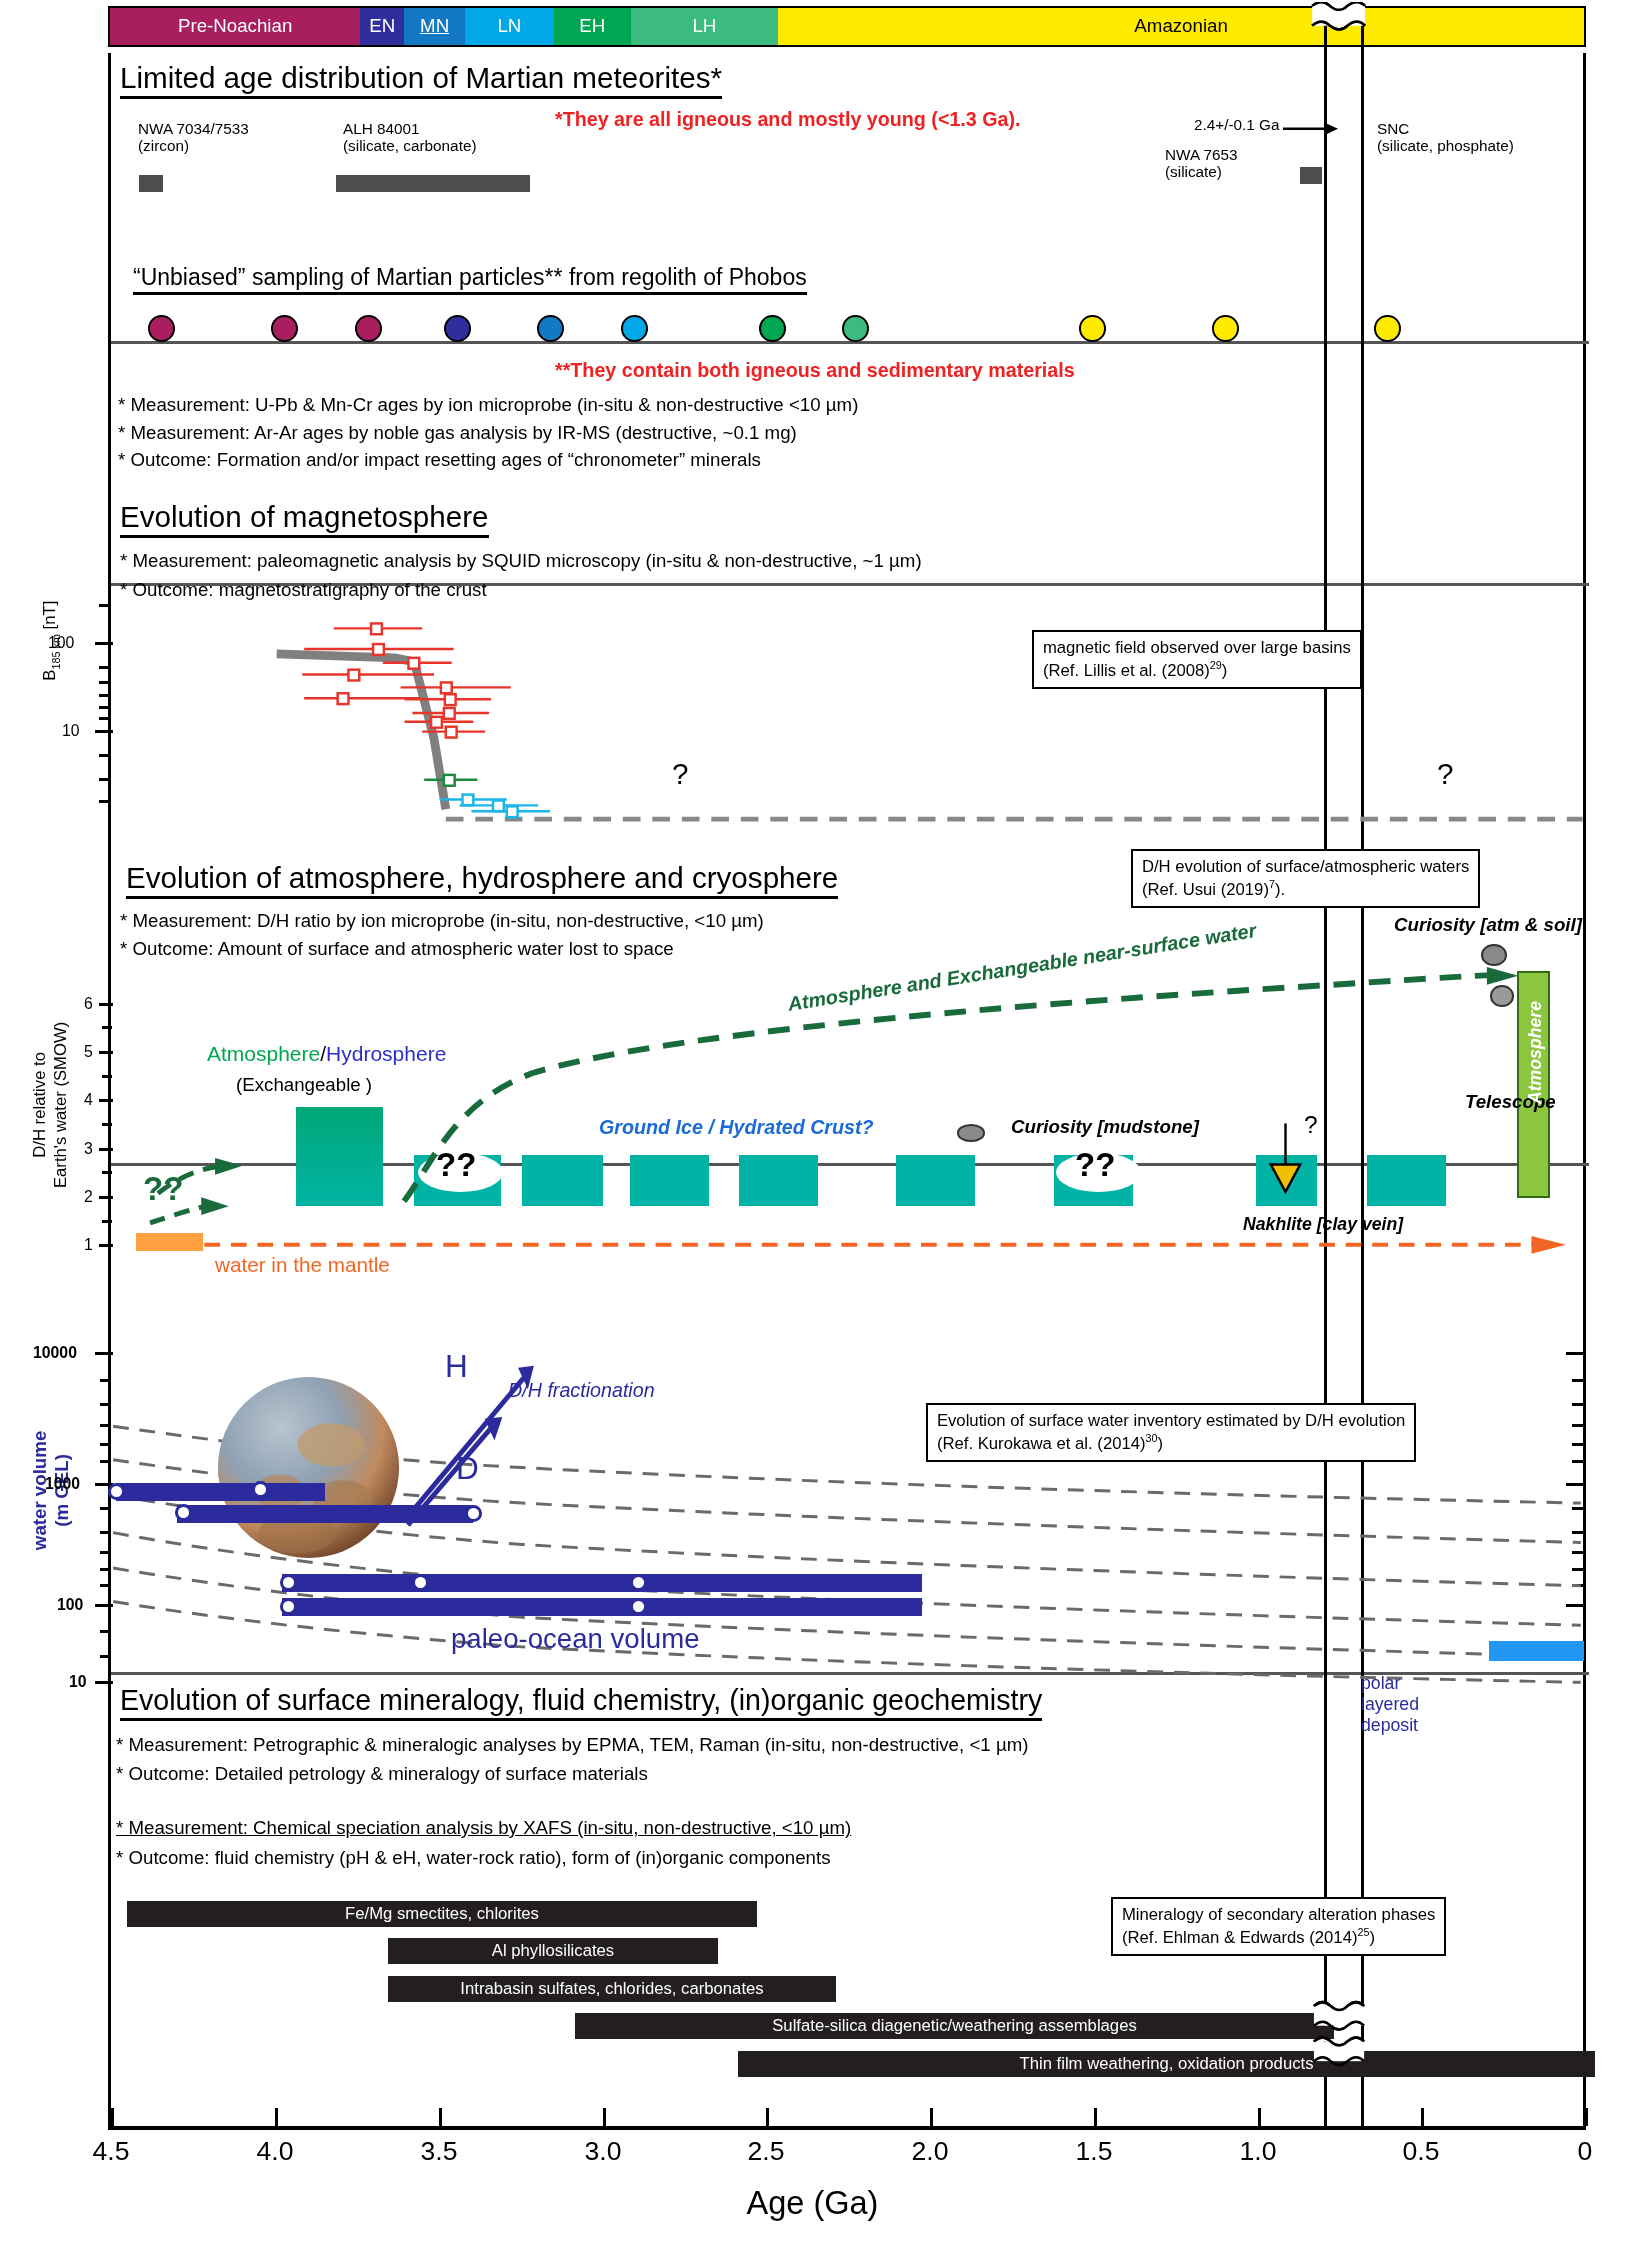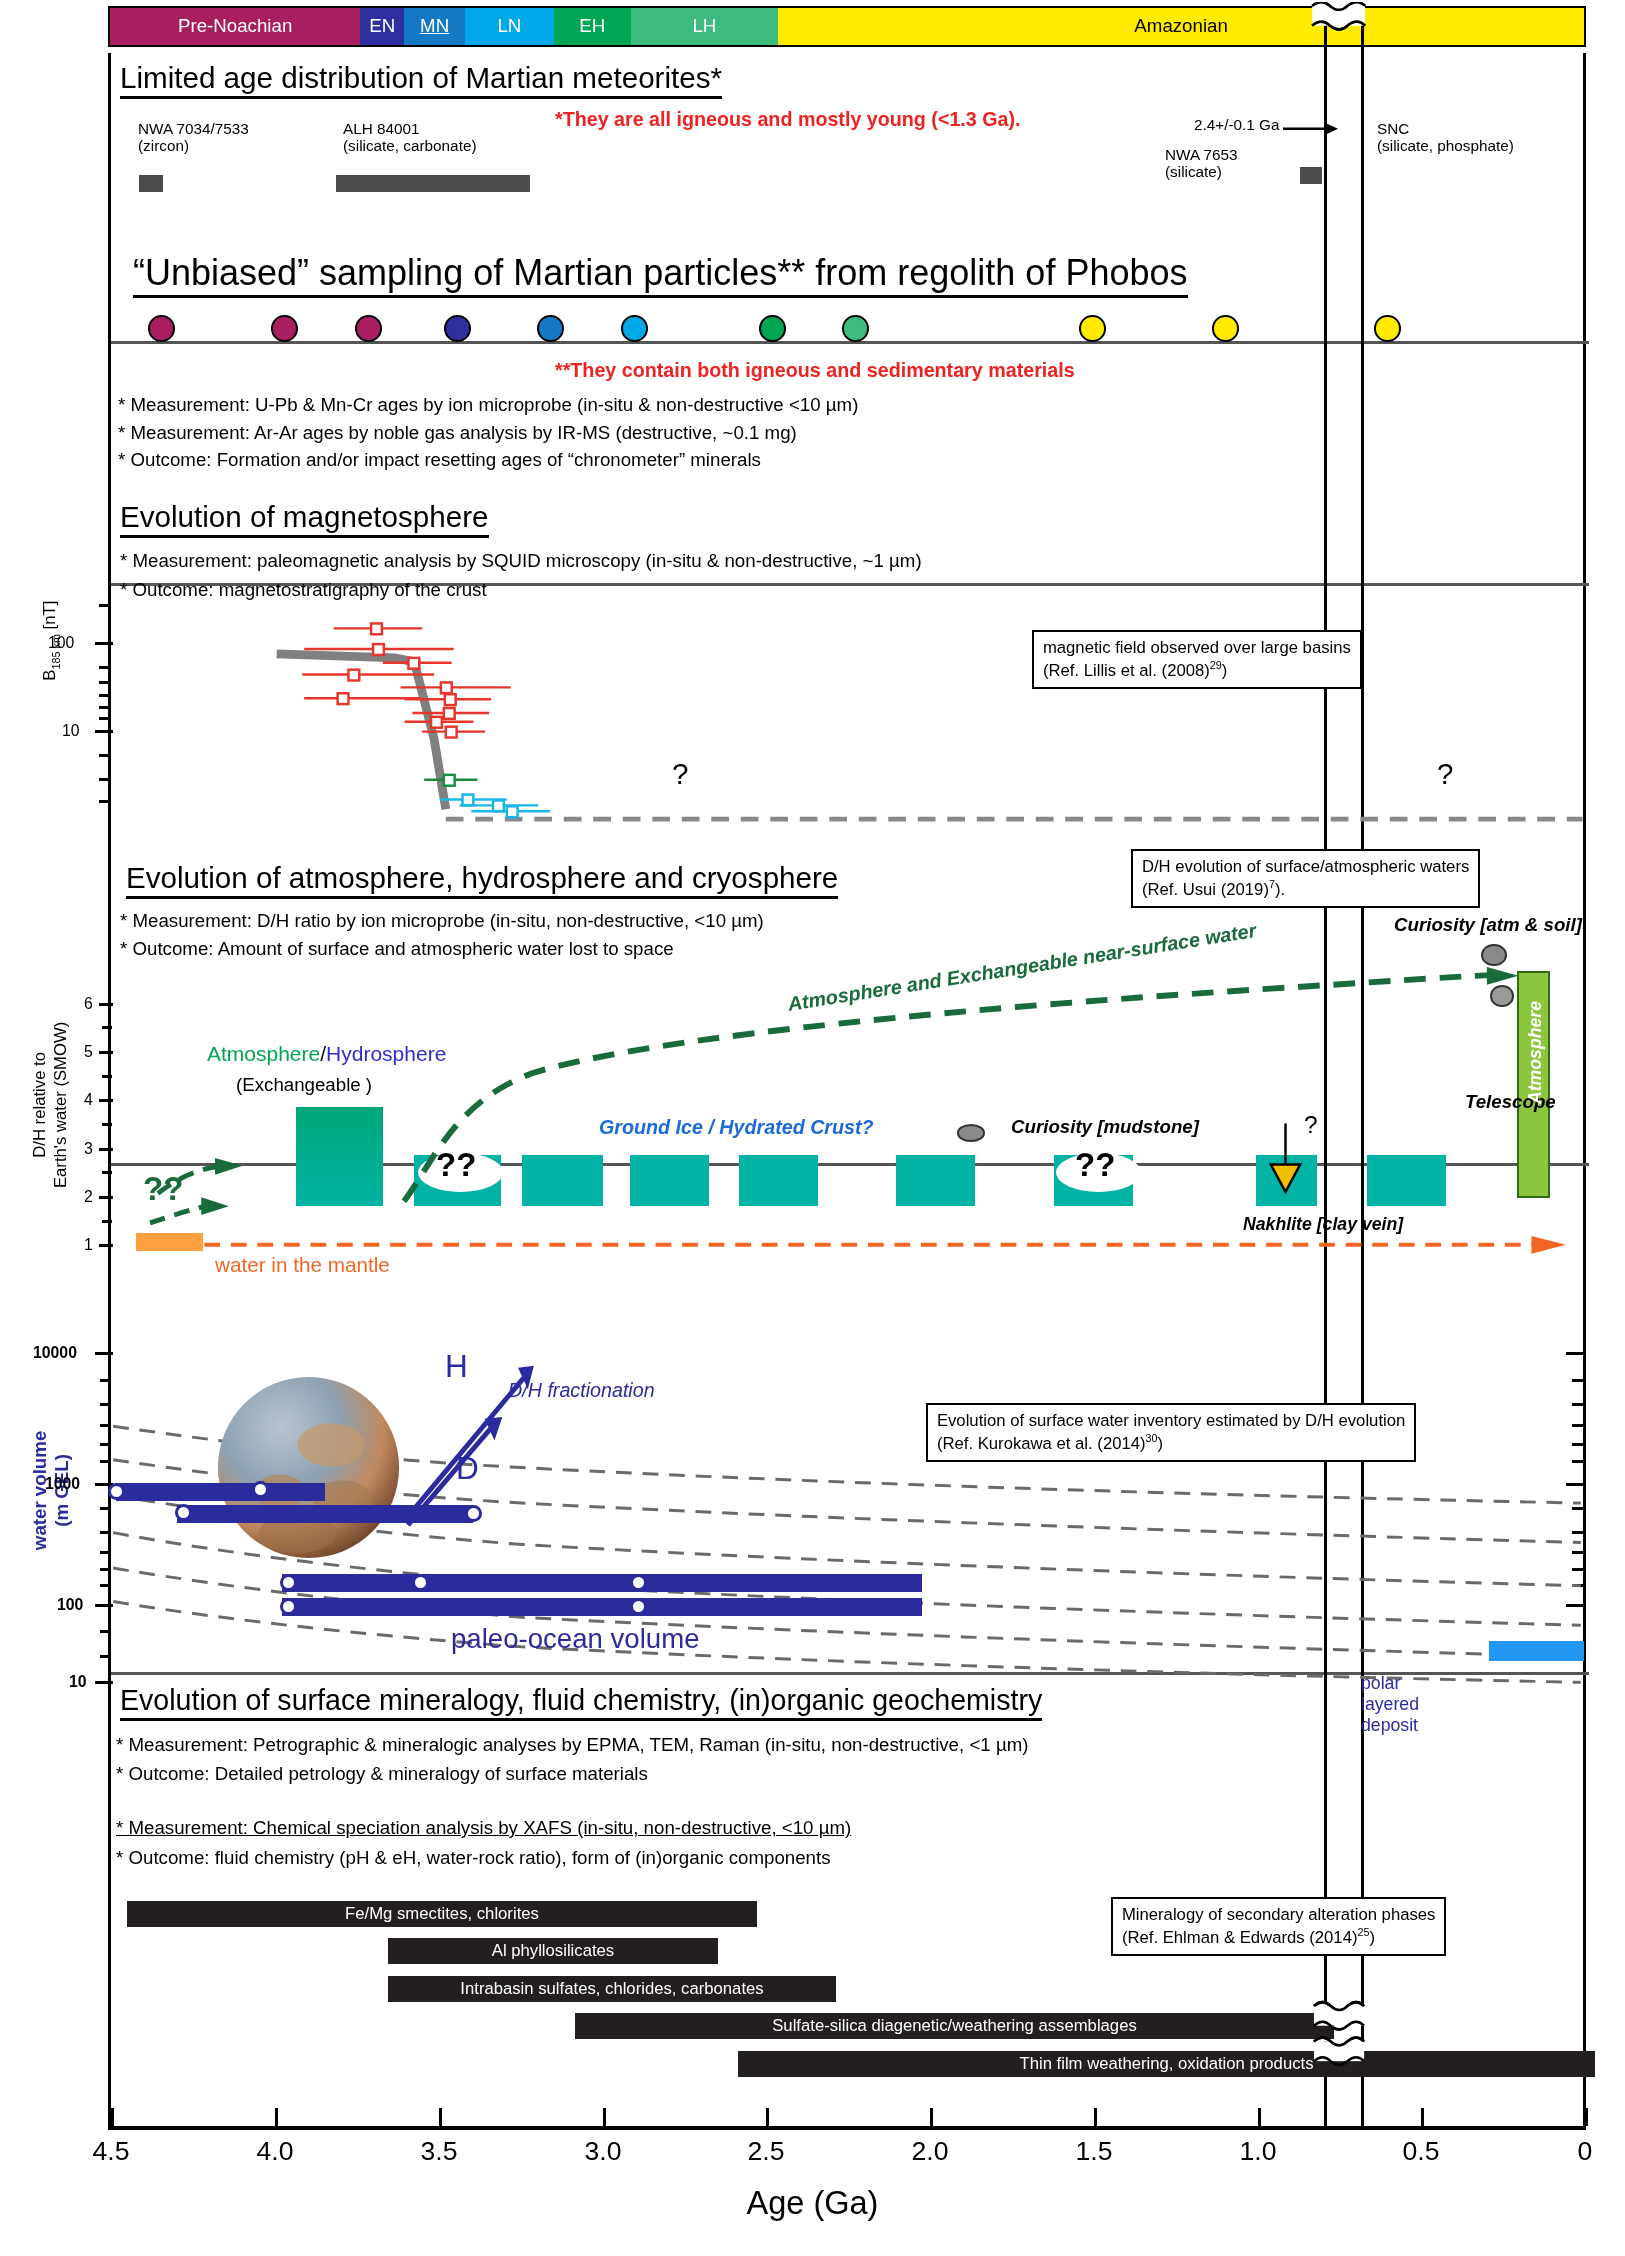--- a/index.html
+++ b/index.html
@@ -134,21 +134,21 @@
     <span>NWA 7653</span><br>
     <span>(silicate)</span>
   </div>
   <div class="met-bar" style="left:1300px; top:167px; width:21.7px;"></div>
 
   <div class="small-lab" style="left:1377px; top:120px; text-align:left;">
     <span>SNC</span><br>
     <span>(silicate, phosphate)</span>
   </div>
 
-  <div class="sec-title" style="left:133px; top:252px; font-size:36px;">“Unbiased” sampling of Martian particles** from regolith of Phobos</div>
+  <div class="sec-title" style="left:133px; top:264px; font-size:23px;">“Unbiased” sampling of Martian particles** from regolith of Phobos</div>
 
   <div id="phobos-circles" style="position:absolute; left:148px; top:315px; width:1330px; height:31.5px;">
       <div class="circ" style="background: rgb(168, 30, 94); left: 0px; top: 0px;"></div>
       <div class="circ" style="background: rgb(168, 30, 94); left: 123px; top: 0px;"></div>
       <div class="circ" style="background: rgb(168, 30, 94); left: 207px; top: 0px;"></div>
       <div class="circ" style="background: rgb(46, 46, 158); left: 296px; top: 0px;"></div>
       <div class="circ" style="background: rgb(20, 121, 196); left: 389px; top: 0px;"></div>
       <div class="circ" style="background: rgb(0, 168, 232); left: 473px; top: 0px;"></div>
       <div class="circ" style="background: rgb(0, 166, 81); left: 611px; top: 0px;"></div>
       <div class="circ" style="background: rgb(59, 187, 126); left: 694px; top: 0px;"></div>

